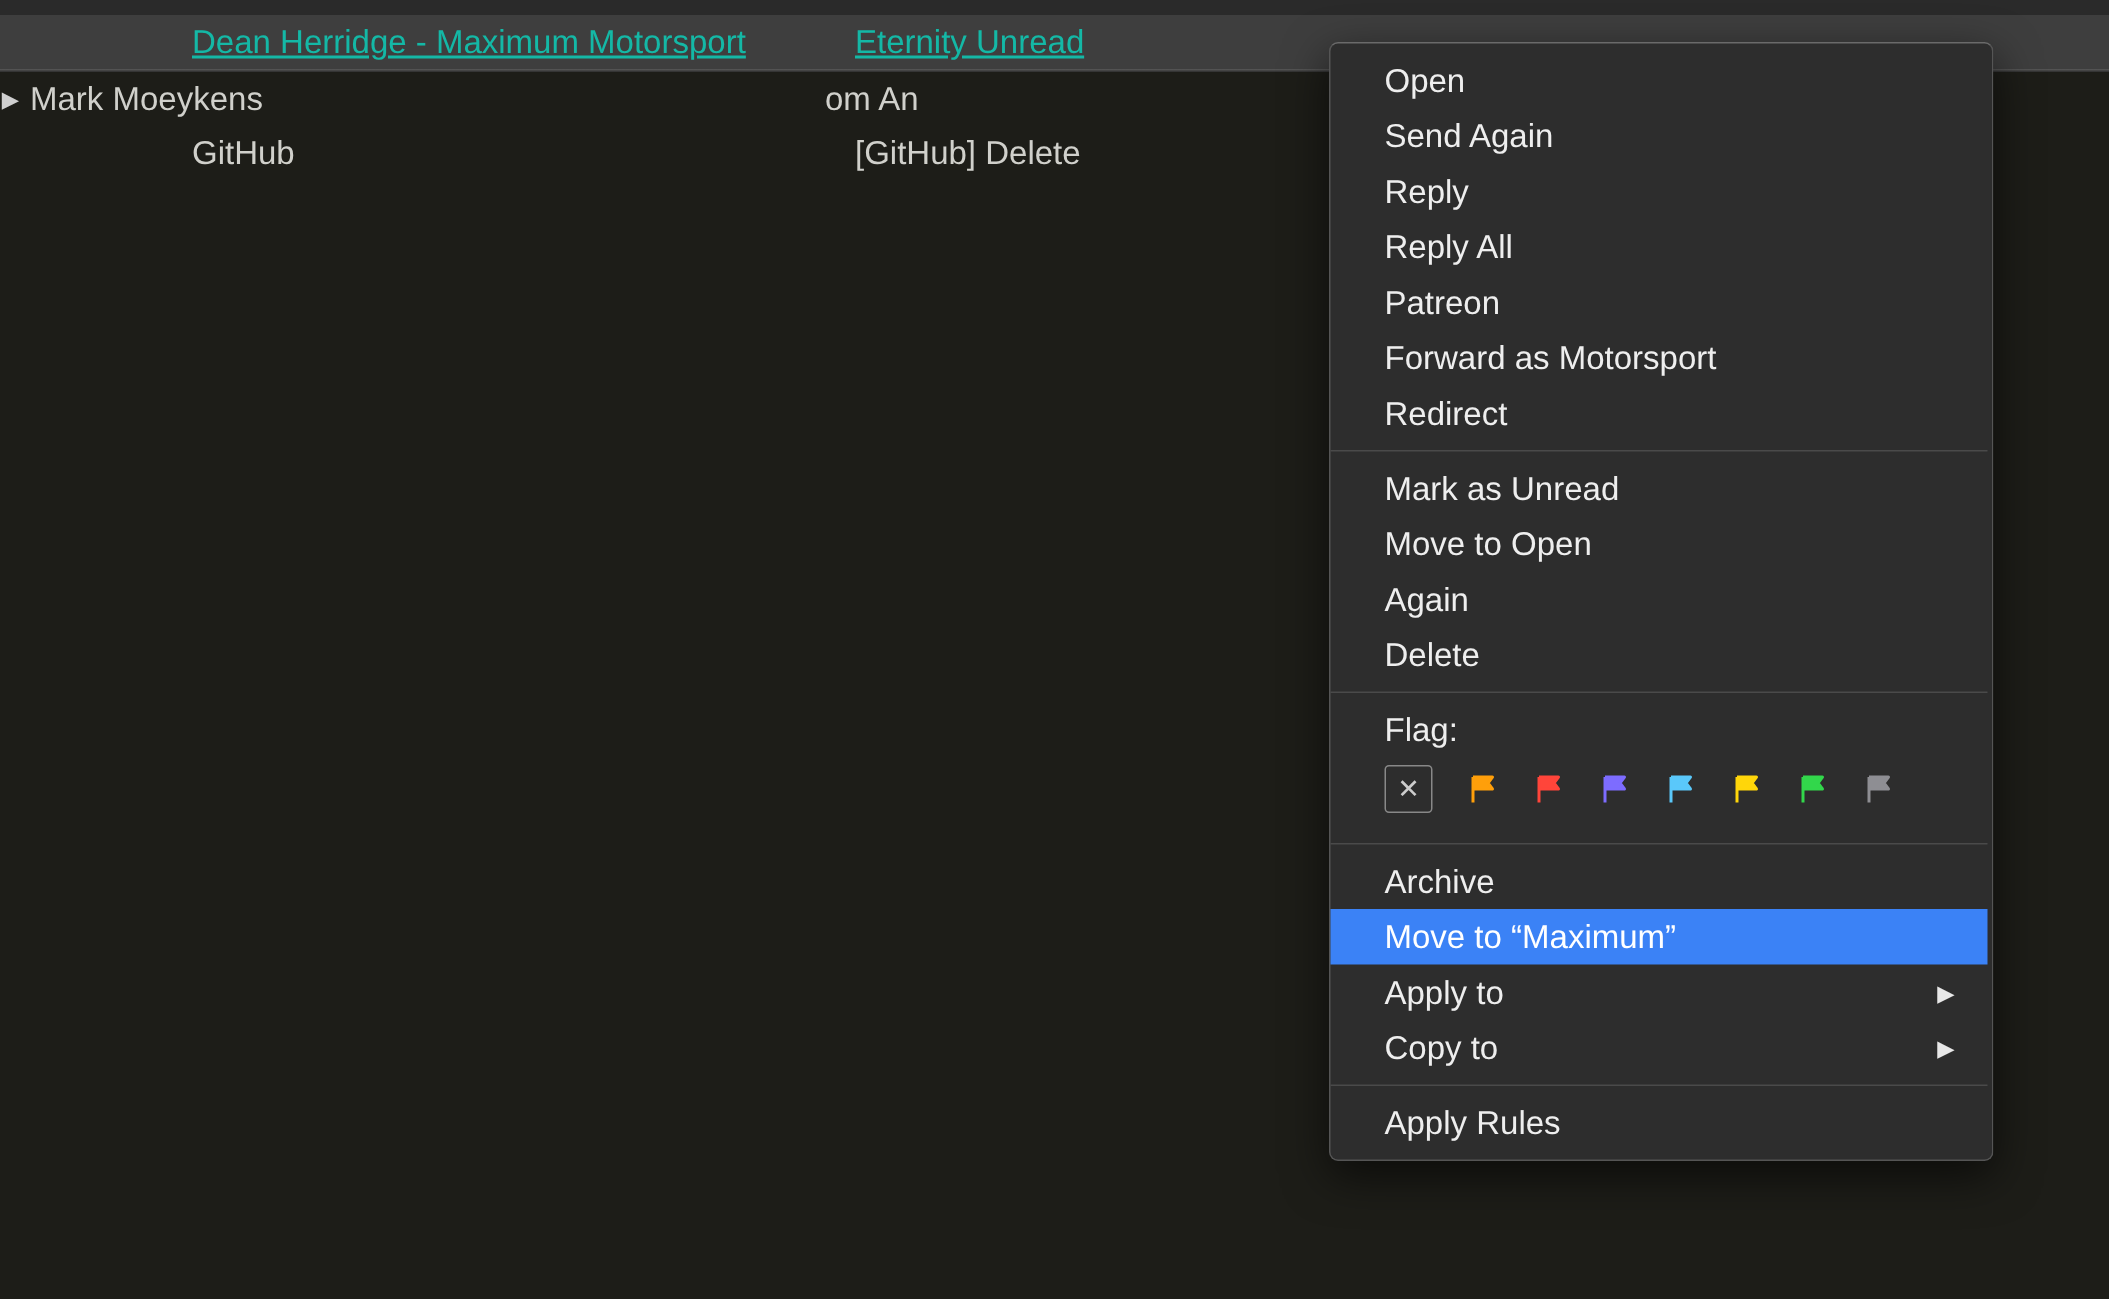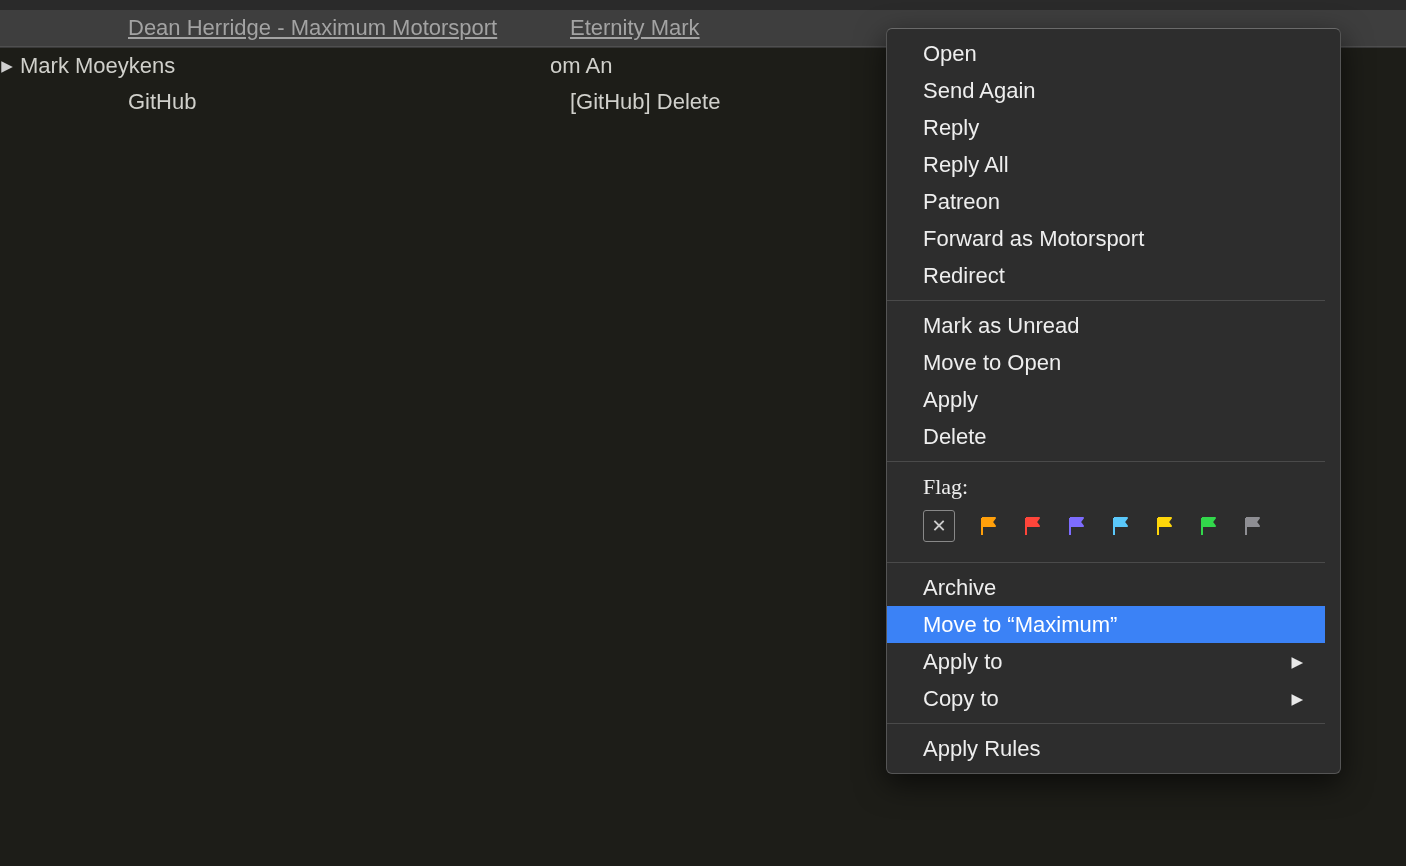--- a/index.html
+++ b/index.html
@@ -31,21 +31,21 @@
   .row {
     display: grid;
     grid-template-columns: 550px 760px 96px;
     align-items: center;
     height: 36px;
     font-size: 22px;
     color: #d0d0cb;
   }
   .row.selected {
     background: #3e3e3e;
-    color: #a3a3a3;
+    color: #14b8a6;
   }
   .row.selected .sender { text-decoration: underline; }
   .row.selected .subject { text-decoration: underline; }
 
   .row-divider {
     height: 2px;
     background: linear-gradient(#5a5a5a, #2e2e2e);
   }
 
   .sender {
@@ -78,21 +78,21 @@
   .context-menu {
     position: absolute;
     left: 886px;
     top: 28px;
     width: 438px;
     background: #2d2d2d;
     border: 1px solid #555;
     border-top: 1px solid #6a6a6a;
     border-radius: 6px;
     box-shadow: 0 10px 30px rgba(0,0,0,.6);
-    padding: 6px 15px 6px 0;
+    padding: 6px 3px 6px 0;
   }
   .menu-item {
     display: flex;
     align-items: center;
     justify-content: space-between;
     height: 37px;
     padding: 0 22px 0 36px;
     font-size: 22px;
     color: #eee;
     white-space: nowrap;
@@ -107,21 +107,20 @@
     margin: 6px 0;
   }
   .submenu-arrow {
     font-size: 15px;
     color: #e8e8e8;
   }
 
   
   .flag-section {
     padding: 6px 22px 14px 36px;
-    font-family: Liberation Serif, serif;
   }
   .flag-label {
     font-size: 22px;
     color: #eee;
     margin-bottom: 10px;
   }
   .flag-row {
     display: flex;
     align-items: center;
     gap: 24px;
@@ -148,21 +147,21 @@
 <body>
 
 <div class="top-truncated-bar"></div>
 
 <div class="mail-table">
 
   <div class="row selected">
     <div class="sender">Dean Herridge - Maximum Motorsport</div>
     <div class="subject-cell">
       <span class="chevron"></span>
-      <span class="subject">Eternity Mark</span>
+      <span class="subject">Eternity Unread</span>
     </div>
     <div class="right-from"></div>
   </div>
   <div class="row-divider"></div>
 
   <div class="row">
     <div class="subject-cell">
       <span class="chevron">▶</span>
       <span class="subject">Mark Moeykens</span>
     </div>
@@ -206,21 +205,21 @@
 
   <div class="menu-sep"></div>
 
   <div class="menu-item">
       <span>Mark as Unread</span>
     </div>
   <div class="menu-item">
       <span>Move to Open</span>
     </div>
   <div class="menu-item">
-      <span>Apply</span>
+      <span>Again</span>
     </div>
   <div class="menu-item">
       <span>Delete</span>
     </div>
 
   <div class="menu-sep"></div>
 
   <div class="flag-section">
     <div class="flag-label">Flag:</div>
     <div class="flag-row">

